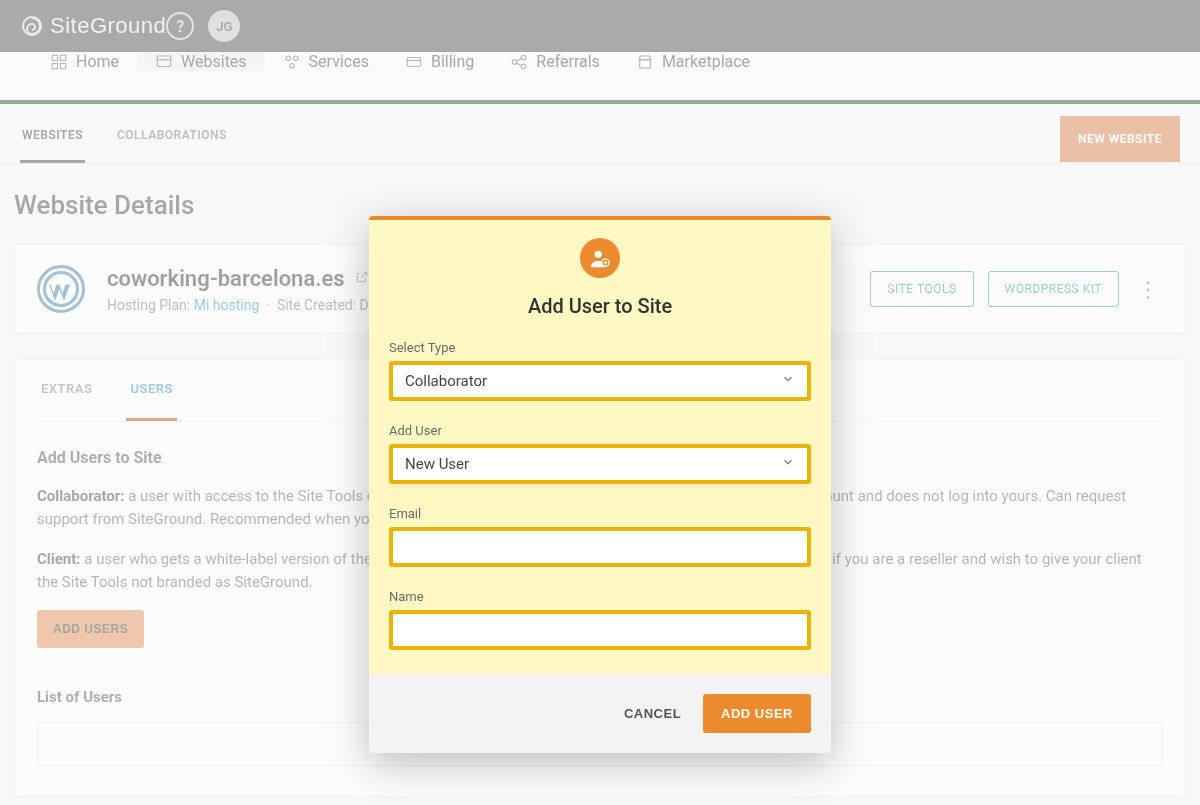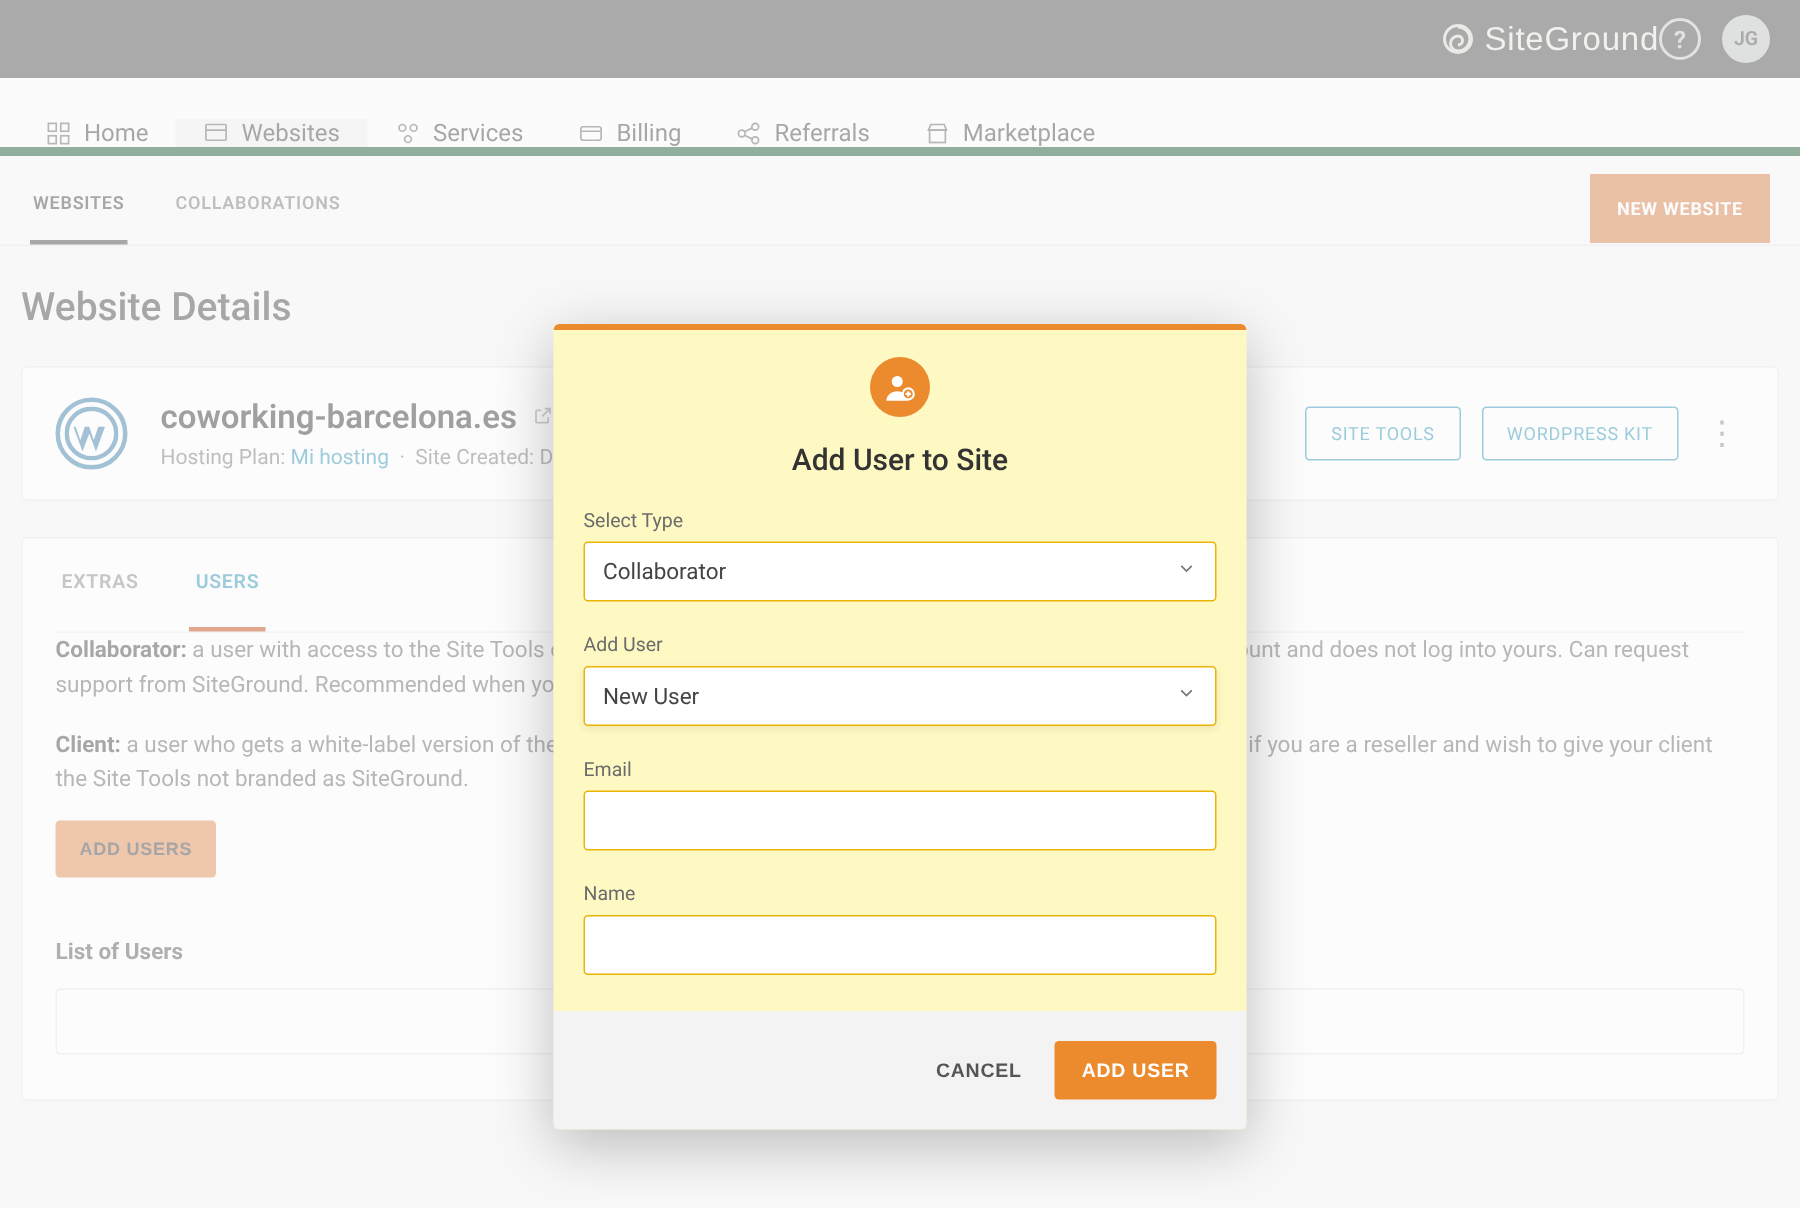--- a/index.html
+++ b/index.html
@@ -1,27 +1,27 @@
 <!DOCTYPE html>
 <html><head>
 <meta charset="utf-8">
 <style>
   * { box-sizing: border-box; margin: 0; padding: 0; }
   body { font-family: -apple-system, BlinkMacSystemFont, "Segoe UI", Roboto, Helvetica, Arial, sans-serif; background: #f7f7f7; width: 1200px; height: 805px; overflow: hidden; position: relative; }
 
   
-  .top-header { height: 52px; background: #4a4a4a; display: flex; align-items: center; justify-content: flex-end; padding: 0 20px; }
+  .top-header { height: 52px; background: #4a4a4a; display: flex; align-items: center; justify-content: flex-start; padding: 0 20px; }
   .brand { display: flex; align-items: center; gap: 6px; color: #e6e6e0; font-family: "Comic Sans MS", cursive, sans-serif; font-size: 22px; letter-spacing: .5px; }
   .brand svg { width: 24px; height: 24px; }
   .top-right { display: flex; align-items: center; gap: 14px; }
   .help-icon { width: 28px; height: 28px; border: 2px solid #c5c5c5; border-radius: 50%; display: flex; align-items: center; justify-content: center; color: #c5c5c5; font-size: 16px; font-weight: bold; cursor: pointer; }
   .avatar { width: 32px; height: 32px; border-radius: 50%; background: #bfc0c0; color: #4a4a4a; font-weight: 600; font-size: 13px; display: flex; align-items: center; justify-content: center; cursor: pointer; }
 
   
-  .primary-nav { height: 52px; background: #fcfcfc; border-bottom: 6px solid #14532d; display: flex; align-items: flex-end; padding: 0 12px; }
+  .primary-nav { height: 52px; background: #fcfcfc; border-bottom: 4px solid #14532d; display: flex; align-items: flex-start; padding: 0 32px; }
   .nav-item { display: flex; align-items: center; gap: 8px; padding: 0 18px; color: #444; font-size: 16px; cursor: pointer; }
   .nav-item.active { background: #efefef; }
   .nav-item svg { width: 18px; height: 18px; stroke: #666; fill: none; stroke-width: 1.5; }
 
   
   .sub-row { display: flex; align-items: center; justify-content: space-between; padding: 10px 20px 0 20px; border-bottom: 1px solid #e5e5e5; background: #f9f9f9; }
   .sub-tabs { display: flex; gap: 30px; }
   .sub-tab { font-size: 12px; letter-spacing: .5px; color: #777; padding: 14px 2px 18px 2px; cursor: pointer; font-weight: 600; }
   .sub-tab.active { color: #444; border-bottom: 3px solid #444; }
   .btn-new-website { background: #d77a42; color: #fff; font-size: 12px; font-weight: 700; letter-spacing: .5px; padding: 14px 18px; height: 46px; display: flex; align-items: center; cursor: pointer;}
@@ -60,21 +60,21 @@
   
   .modal { position: absolute; width: 462px; left: 50%; transform: translateX(-50%); top: 216px; background: #fef9c3; border-radius: 4px; box-shadow: 0 10px 40px rgba(0,0,0,0.25); overflow: hidden; }
   .modal .accent { height: 4px; background: #ec8b2e; }
   .modal-body { padding: 18px 20px 24px 20px; }
   .modal-icon-wrap { display: flex; justify-content: center; }
   .modal-icon { width: 40px; height: 40px; border-radius: 50%; background: #ec8b2e; display: flex; align-items: center; justify-content: center; }
   .modal-icon svg { width: 22px; height: 22px; fill: #fff; }
   .modal-title { text-align: center; font-size: 20px; color: #333; margin-top: 16px; font-weight: 500; }
   .form-group { margin-top: 22px; }
   .form-label { font-size: 13px; color: #6b6b6b; margin-bottom: 6px; display: block; }
-  .select, .text-input { width: 100%; height: 40px; border: 1px solid #eab308; border-radius: 3px; background: #fff; padding: 0 12px; font-size: 15px; color: #444; display: flex; align-items: center; justify-content: space-between; cursor: pointer; position: relative; }
+  .select, .text-input { width: 100%; height: 40px; border: 4px solid #eab308; border-radius: 3px; background: #fff; padding: 0 12px; font-size: 15px; color: #444; display: flex; align-items: center; justify-content: space-between; cursor: pointer; position: relative; }
   .select.highlight { box-shadow: 0 2px 6px rgba(0,0,0,0.08); }
   .chev { color: #888; }
   .text-input { cursor: text; }
   .modal-footer { background: #f3f3f3; padding: 20px; display: flex; justify-content: flex-end; gap: 22px; align-items: center; }
   .btn-cancel { background: transparent; border: none; color: #555; font-size: 13px; font-weight: 700; letter-spacing: .5px; cursor: pointer; }
   .btn-primary { background: #ec8b2e; color: #fff; border: none; font-size: 13px; font-weight: 700; letter-spacing: .5px; padding: 12px 18px; border-radius: 3px; cursor: pointer; }
 </style>
 </head>
 <body>
 
@@ -189,20 +189,21 @@
       <div class="kebab">⋮</div>
     </div>
   </div>
 
   <div class="panel">
     <div class="inner-tabs">
       <div class="inner-tab">EXTRAS</div>
       <div class="inner-tab active">USERS</div>
     </div>
 
+    <div class="section-title">Add Users to Site</div>
 
     <p class="desc">
       <b>Collaborator:</b><span> a user with access to the Site Tools of your website. That user has a separate, non-admin SiteGround account and does not log into yours. Can request support from SiteGround. Recommended when you hire a developer/designer/agency to create on your site.</span>
     </p>
     <p class="desc">
       <b>Client:</b><span> a user who gets a white-label version of the Site Tools. Cannot request support from SiteGround. Recommended if you are a reseller and wish to give your client the Site Tools not branded as SiteGround.</span>
     </p>
 
     <button class="btn-solid-orange">ADD USERS</button>
 

